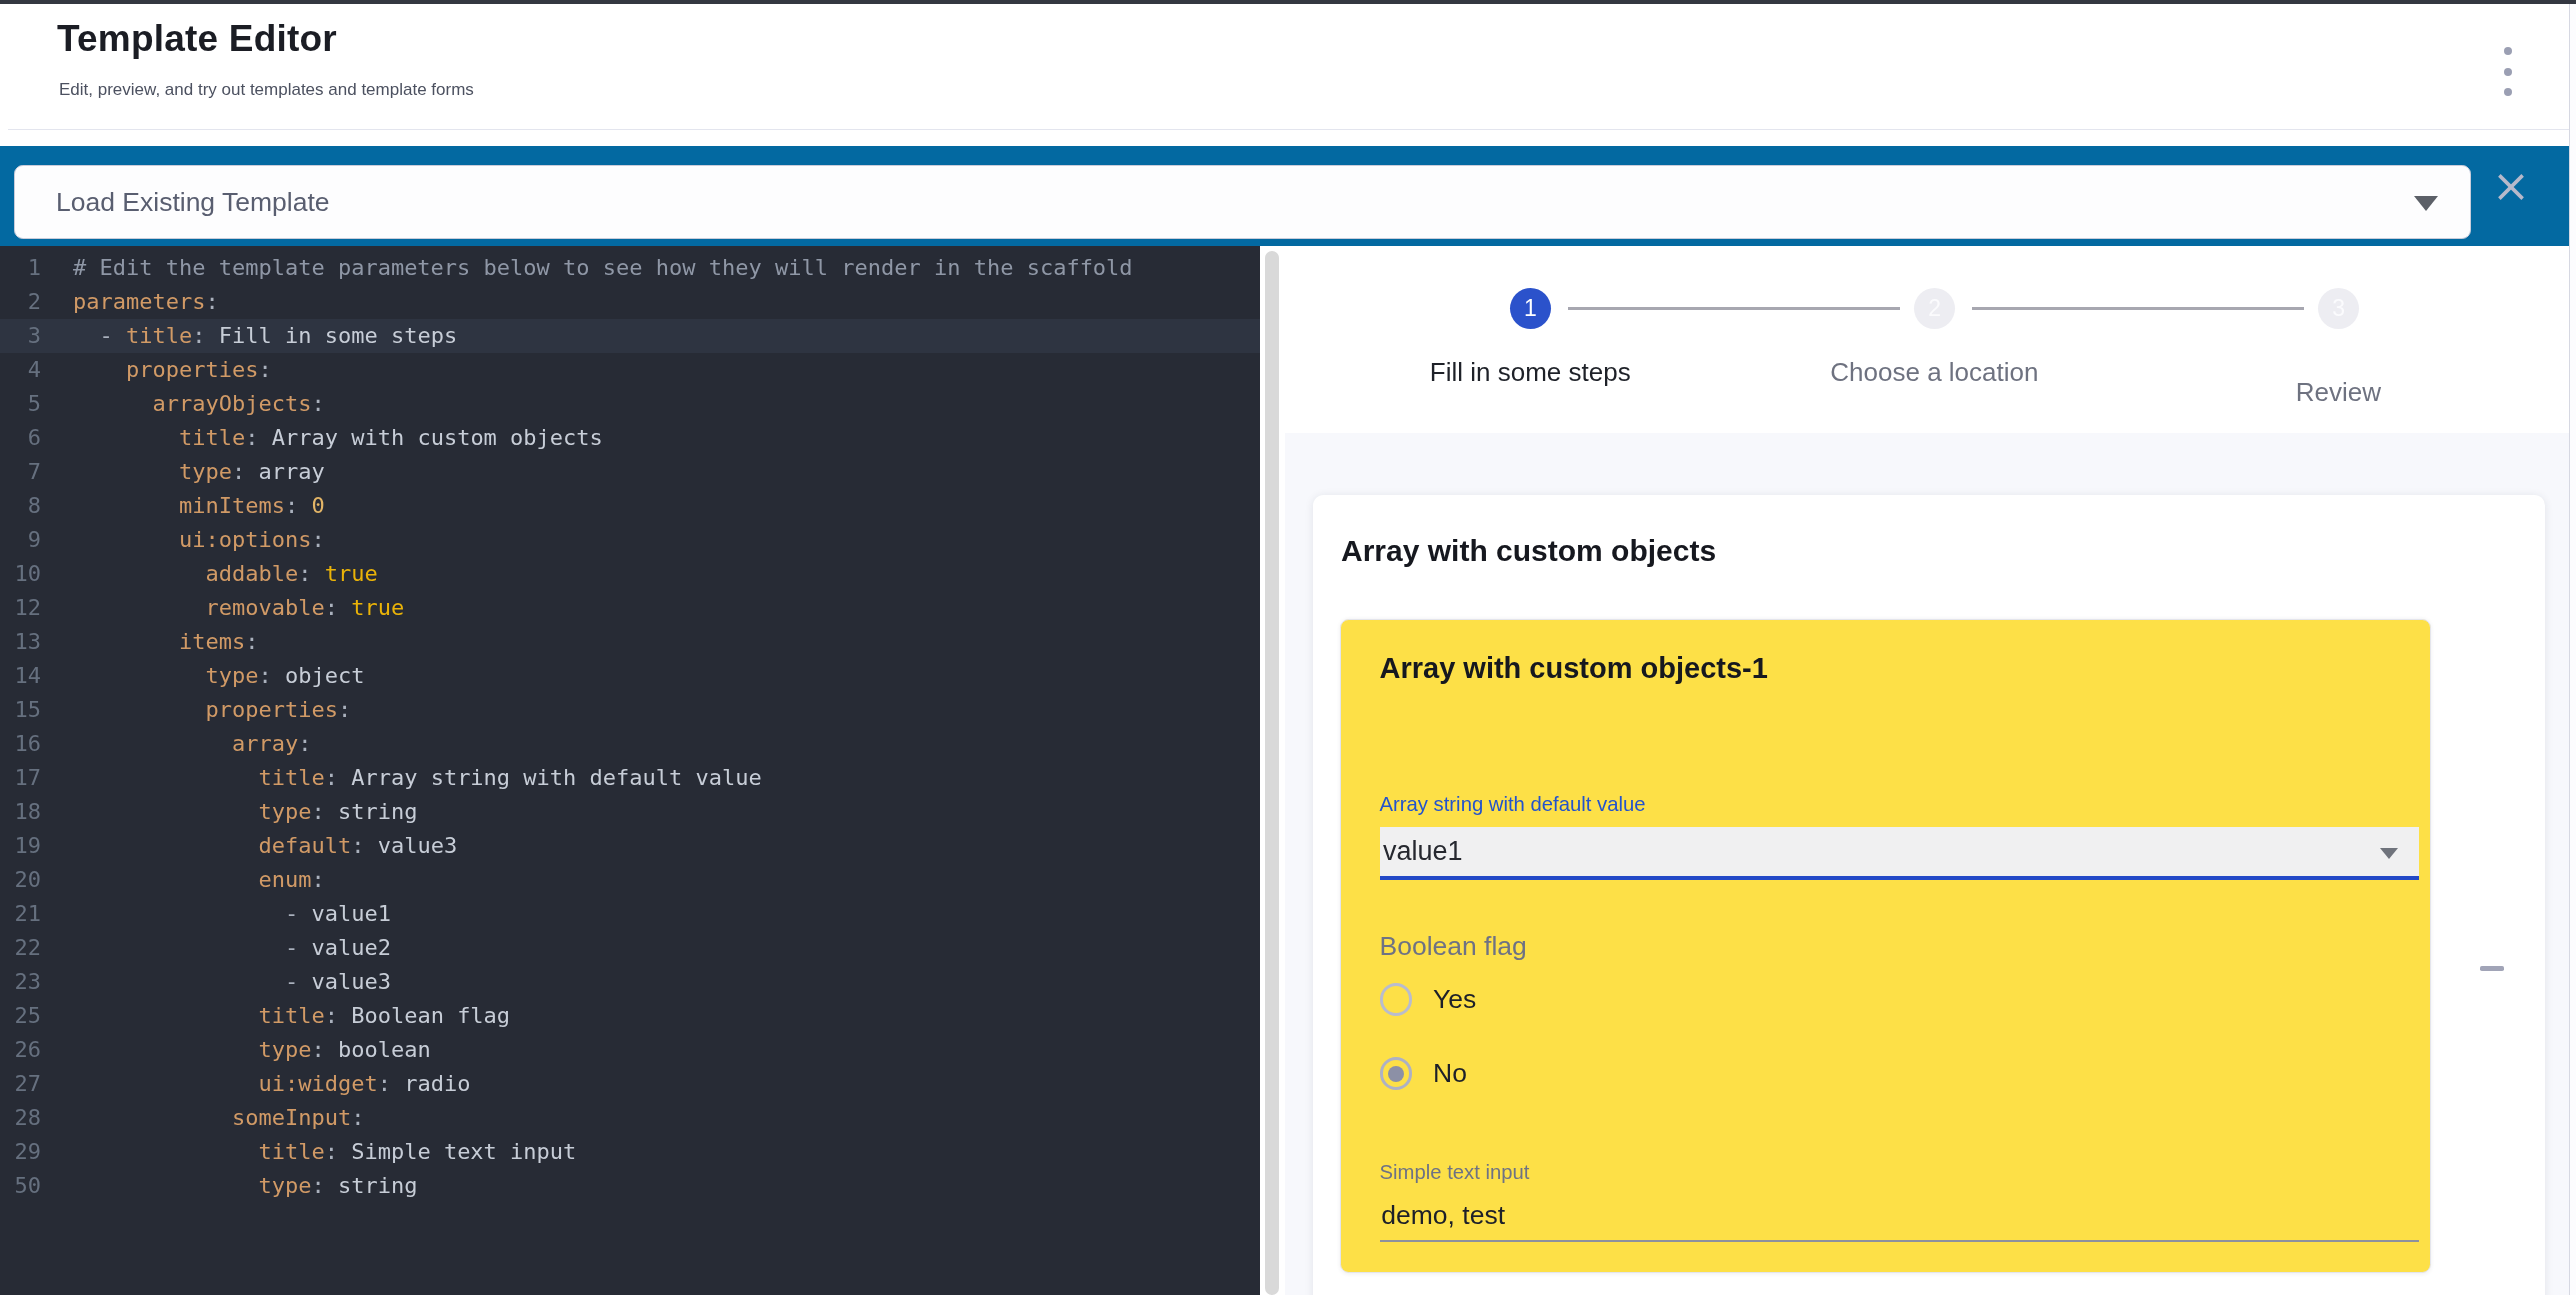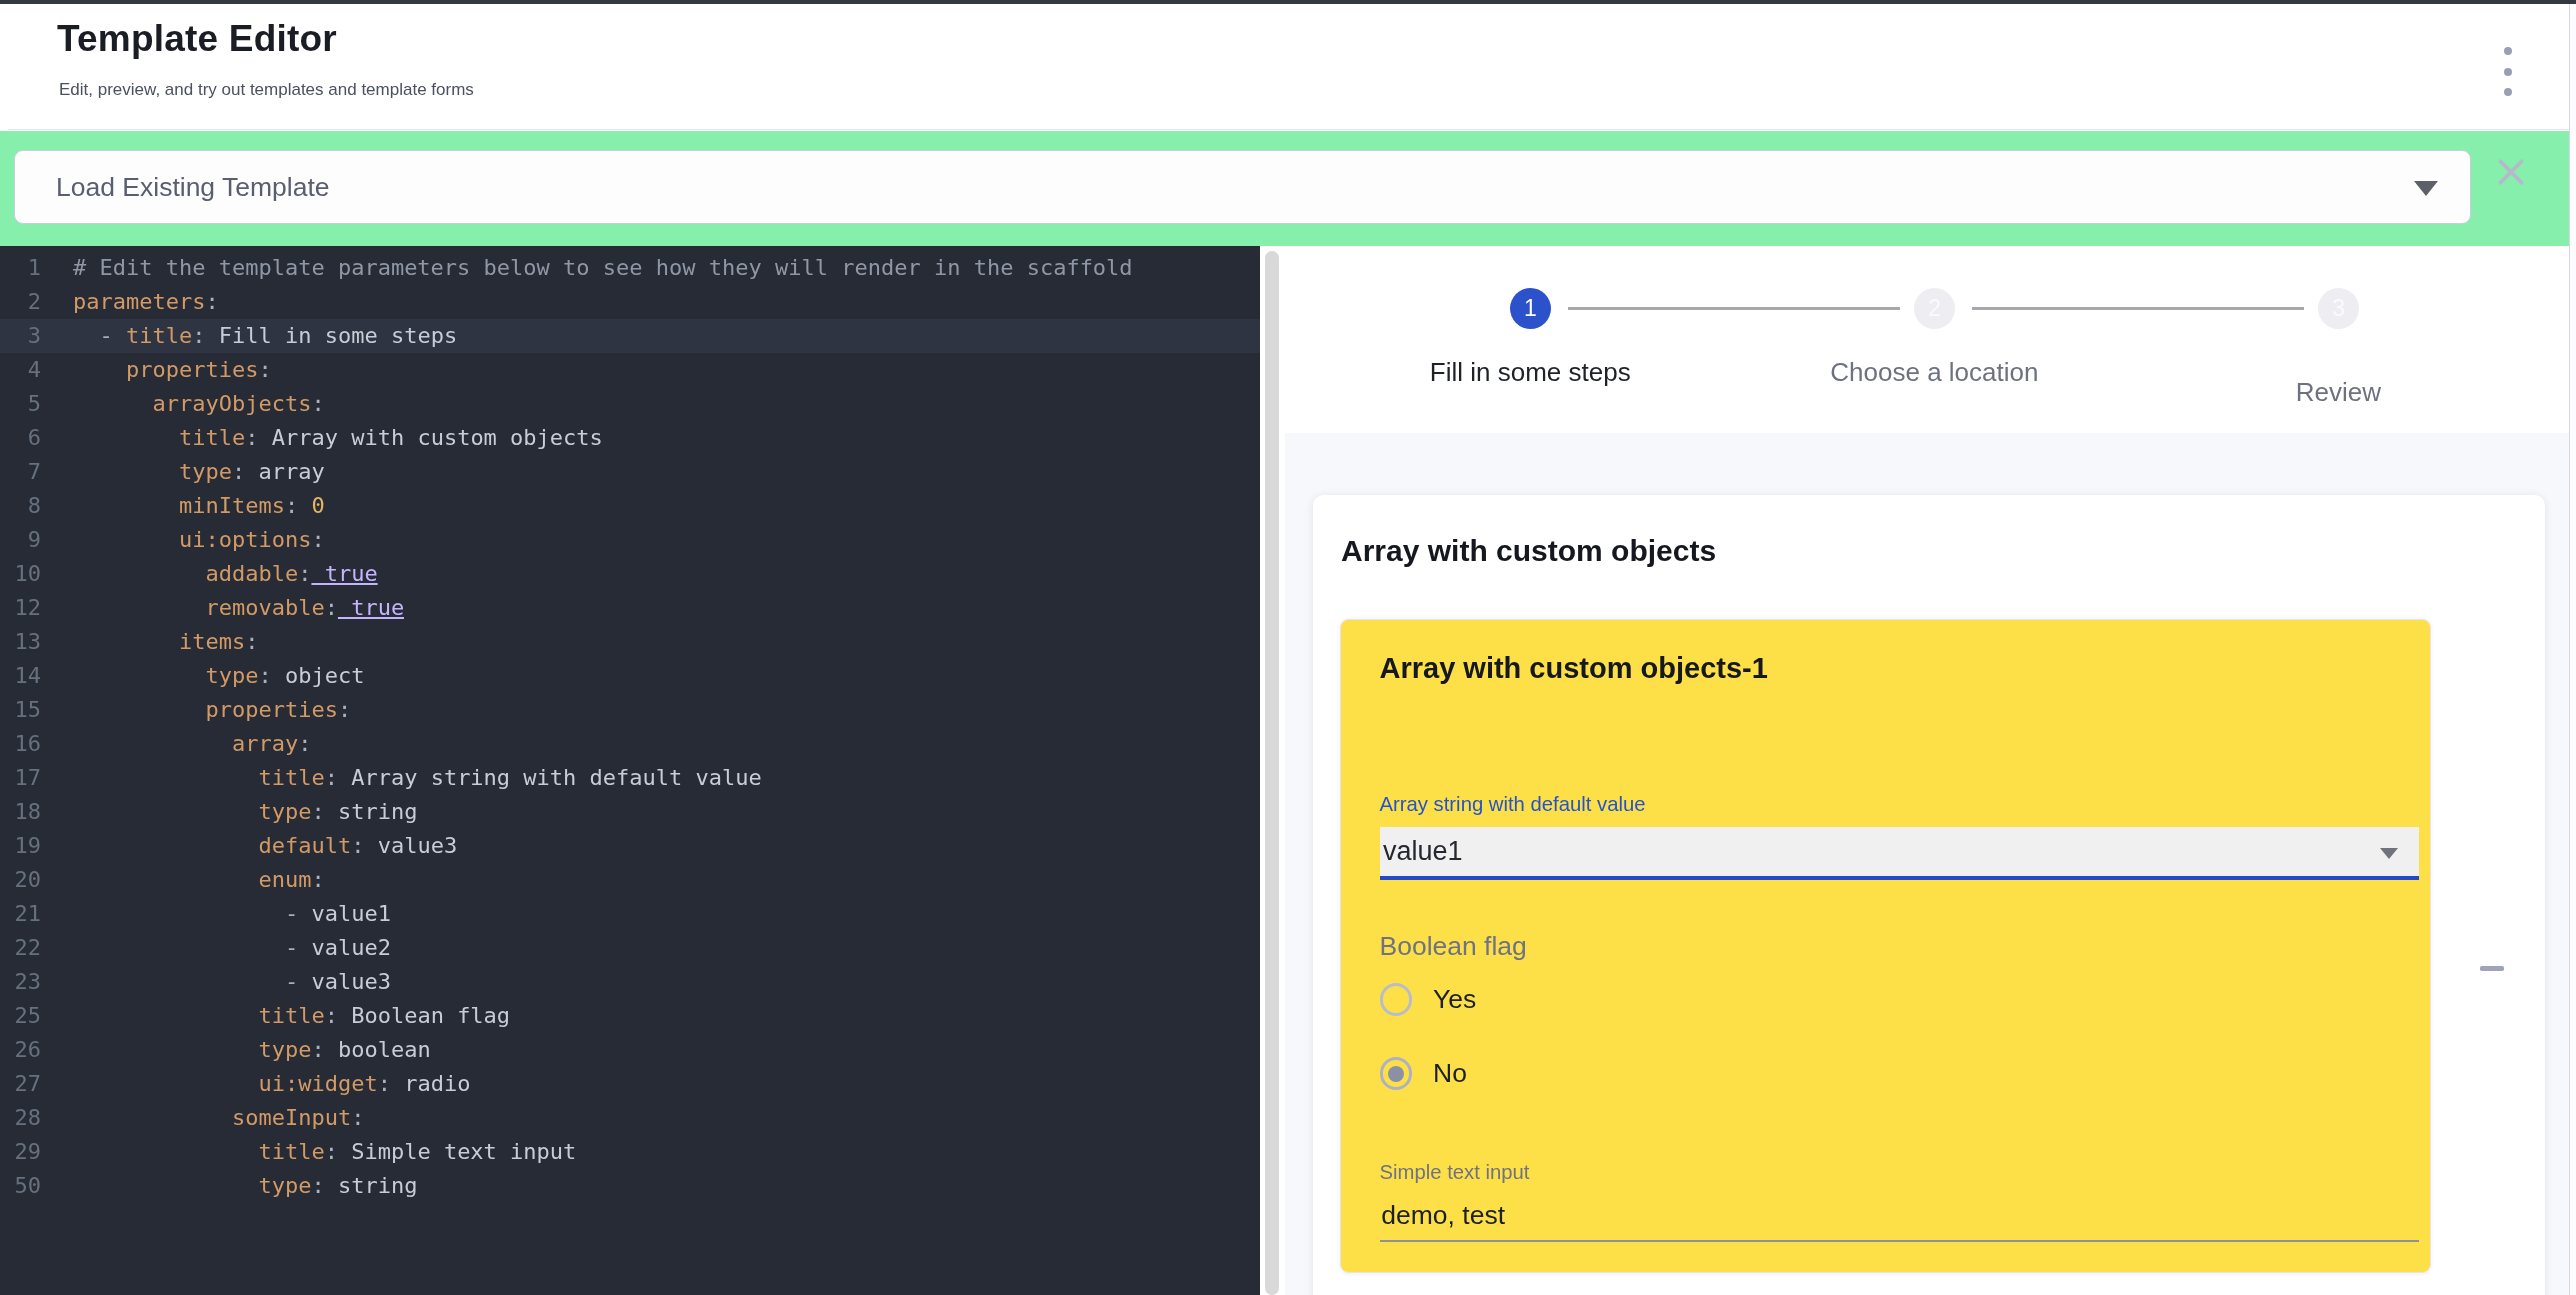--- a/index.html
+++ b/index.html
@@ -12,40 +12,40 @@
   
   .header{position:absolute;top:4.4px;left:8px;right:0;height:125px;background:#fff;
           border-bottom:1.8px solid #e3e5ee;padding-left:28px;}
   .page-title{position:absolute;left:49px;top:14px;margin:0;font-size:37px;font-weight:700;color:#1b1d24;letter-spacing:0.2px;}
   .page-subtitle{position:absolute;left:51px;top:76px;margin:0;font-size:17px;color:#4c5160;}
   .kebab{position:absolute;right:49px;top:41px;width:39px;height:49px;display:flex;flex-direction:column;
          align-items:center;justify-content:space-between;cursor:pointer;padding:1.8px 0;}
   .kebab .dot{width:8px;height:8px;border-radius:50%;background:#9b9fb3;}
 
   
-  .loadbar{position:absolute;top:131px;left:0;right:0;height:115px;background:#86efac;border-bottom:0.9px solid #eceef4;}
+  .loadbar{position:absolute;top:146px;left:0;right:0;height:115px;background:#0369a1;border-bottom:0.9px solid #eceef4;}
   .loadselect{position:absolute;left:14px;top:19.4px;width:2457px;height:74px;background:#fdfdfe;
               border:1.8px solid #c9ccda;border-radius:8.8px;box-sizing:border-box;display:flex;align-items:center;cursor:pointer;}
   .loadselect .val{margin-left:41px;font-size:26.5px;color:#595e70;}
   .caret{width:0;height:0;border-left:12.4px solid transparent;border-right:12.4px solid transparent;
          border-top:15px solid #5c6068;position:absolute;right:32px;top:30px;}
   .clearbtn{position:absolute;right:46px;top:21px;width:39px;height:39px;display:flex;align-items:center;justify-content:center;cursor:pointer;}
 
   
   .editor{position:absolute;top:246px;left:0;width:1285px;bottom:0;background:#272b35;overflow:hidden;}
   .code-lines{position:absolute;top:5.3px;left:0;right:25px;}
   .code-line{display:flex;height:34px;font-family:"DejaVu Sans Mono",monospace;font-size:22px;line-height:34px;cursor:text;}
   .code-line.hl{background:#2e3441;}
   .ln{flex:none;width:41px;text-align:right;color:#66707f;}
   .code{margin-left:32px;white-space:pre;overflow:hidden;}
   .tk-key{color:#d19a66;}
   .tk-plain{color:#c7cdd7;}
   .tk-comment{color:#8f97a6;}
   .tk-num{color:#e3b567;}
-  .tk-bool{color:#c4b5fd;text-decoration:underline;}
+  .tk-bool{color:#eab308;}
   .tk-punct{color:#aab1bd;}
   .scrollgutter{position:absolute;top:0;right:0;bottom:0;width:25px;background:#ffffff;}
   .scrollthumb{position:absolute;left:5.3px;top:5.3px;bottom:0;width:13.3px;border-radius:7px;background:#d9d9d9;cursor:grab;}
 
   
   .preview{position:absolute;top:246px;left:1285px;right:0;bottom:0;background:#f7f8fc;}
   .stepperbox{position:absolute;top:0;left:0;right:0;height:187px;background:#ffffff;}
   .step-circle{position:absolute;top:42px;width:41px;height:41px;border-radius:50%;
                font-size:23px;font-weight:500;text-align:center;line-height:41px;cursor:pointer;}
   .step-circle.active{background:#2b52cb;color:#ffffff;}

